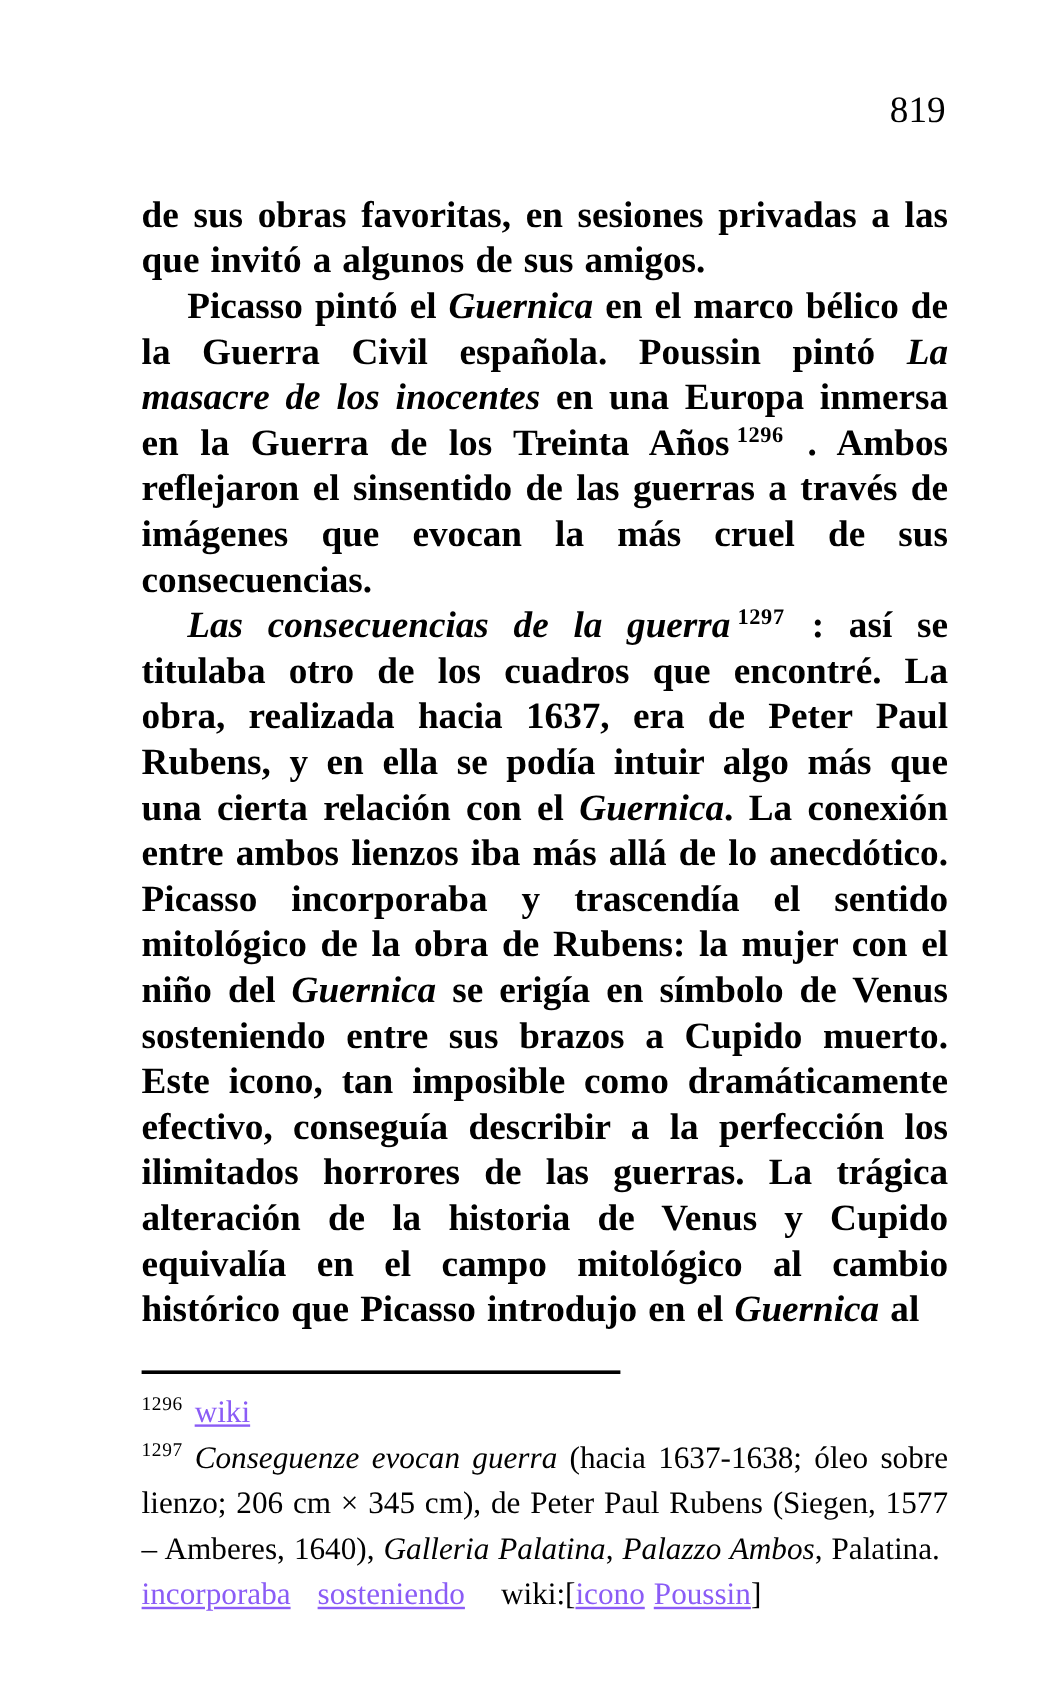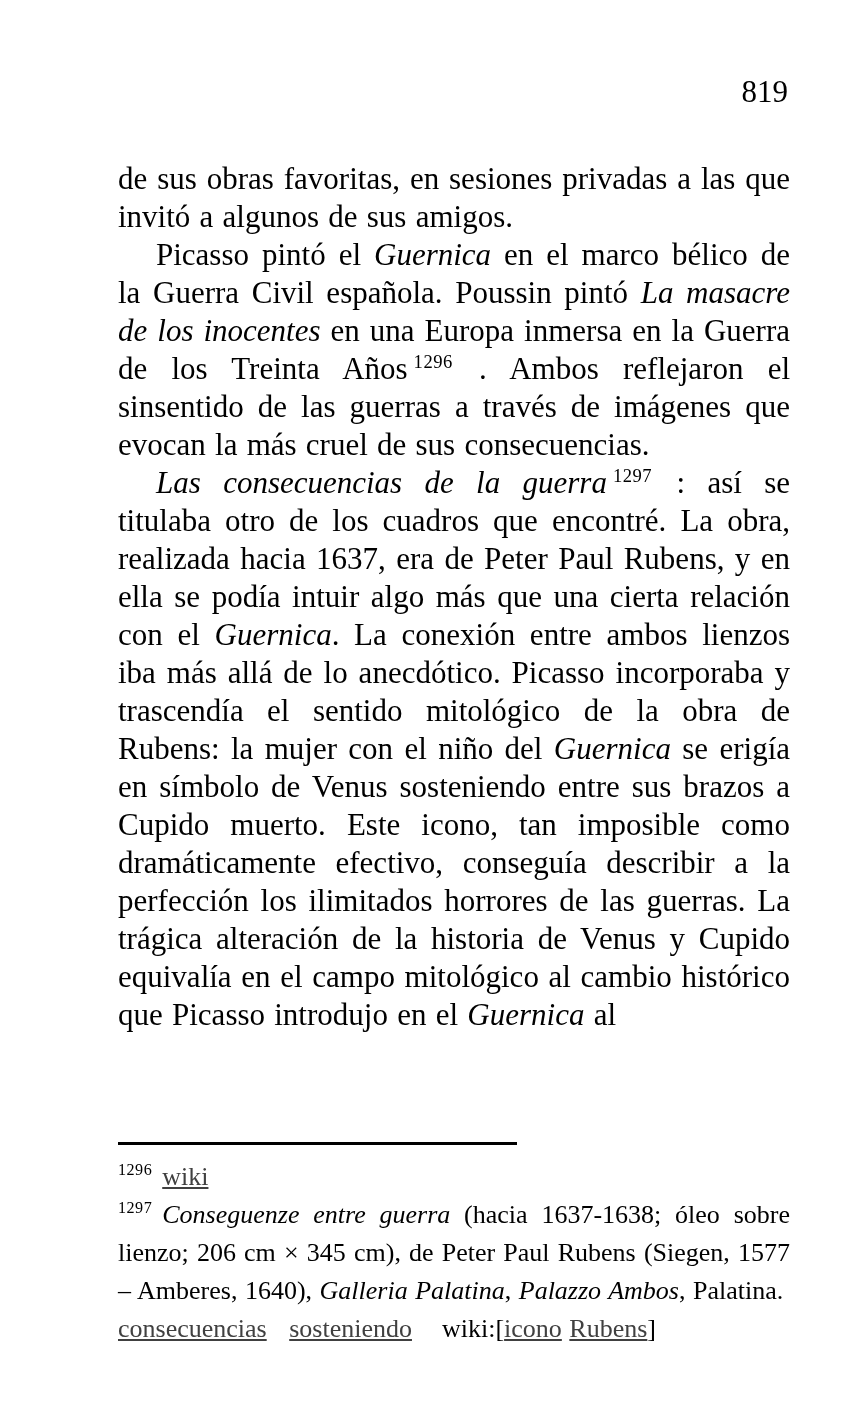--- a/index.html
+++ b/index.html
@@ -24,34 +24,34 @@
 
   .body-text {
     position: absolute;
     top: 160px; left: 118px;
     width: 672px;
     font-size: 31px;
     line-height: 38px;
     text-align: justify;
     word-spacing: 1.5px;
   }
-  .body-text p { margin: 0; }
+  .body-text p { margin: 0; font-weight: bold; }
   .body-text p.indent { text-indent: 38px; }
 
   .i { font-style: italic; }
   .sup {
     font-size: 0.6em;
     vertical-align: super;
     line-height: 0;
     margin: 0 2px 0 6px;
     letter-spacing: 0.5px;
   }
 
   a.link {
-    color: #404040;
+    color: #8b5cf6;
     text-decoration: underline;
     cursor: pointer;
   }
 
   .fnsep {
     position: absolute;
     top: 1142px; left: 118px;
     width: 399px; height: 0;
     border-top: 3px solid #000000;
   }
@@ -86,20 +86,20 @@
     <p class="indent"><span class="i">Las consecuencias de la guerra</span><span class="sup">1297</span><span> : así se titulaba otro de los cuadros que encontré. La obra, realizada hacia 1637, era de Peter Paul Rubens, y en ella se podía intuir algo más que una cierta relación con el </span><span class="i">Guernica</span><span>. La conexión entre ambos lienzos iba más allá de lo anecdótico. Picasso incorporaba y trascendía el sentido mitológico de la obra de Rubens: la mujer con el niño del </span><span class="i">Guernica</span><span> se erigía en símbolo de Venus sosteniendo entre sus brazos a Cupido muerto. Este icono, tan imposible como dramáticamente efectivo, conseguía describir a la perfección los ilimitados horrores de las guerras. La trágica alteración de la historia de Venus y Cupido equivalía en el campo mitológico al cambio histórico que Picasso introdujo en el </span><span class="i">Guernica</span><span> al</span></p>
   </div>
 
   <div class="fnsep"></div>
 
   <div class="footnotes">
     <p class="fn">
       <span class="fnmark">1296</span><span><a class="link" href="#">wiki</a></span>
     </p>
     <p class="fn">
-      <span class="fnmark">1297</span><span><span class="i">Conseguenze entre guerra</span><span> (hacia 1637-1638; óleo sobre lienzo; 206 cm × 345 cm), de Peter Paul Rubens (Siegen, 1577 – Amberes, 1640), </span><span class="i">Galleria Palatina</span><span>, </span><span class="i">Palazzo Ambos</span><span>, Palatina.</span></span>
+      <span class="fnmark">1297</span><span><span class="i">Conseguenze evocan guerra</span><span> (hacia 1637-1638; óleo sobre lienzo; 206 cm × 345 cm), de Peter Paul Rubens (Siegen, 1577 – Amberes, 1640), </span><span class="i">Galleria Palatina</span><span>, </span><span class="i">Palazzo Ambos</span><span>, Palatina.</span></span>
     </p>
     <p class="fn links-line">
-      <span><a class="link" href="#">consecuencias</a><span>&nbsp;&nbsp;&nbsp;</span><a class="link" href="#">sosteniendo</a><span>&nbsp;&nbsp;&nbsp; wiki:[</span><a class="link" href="#">icono</a><span> </span><a class="link" href="#">Rubens</a><span>]</span></span>
+      <span><a class="link" href="#">incorporaba</a><span>&nbsp;&nbsp;&nbsp;</span><a class="link" href="#">sosteniendo</a><span>&nbsp;&nbsp;&nbsp; wiki:[</span><a class="link" href="#">icono</a><span> </span><a class="link" href="#">Poussin</a><span>]</span></span>
     </p>
   </div>
 
 </div>
 
 </body></html>

